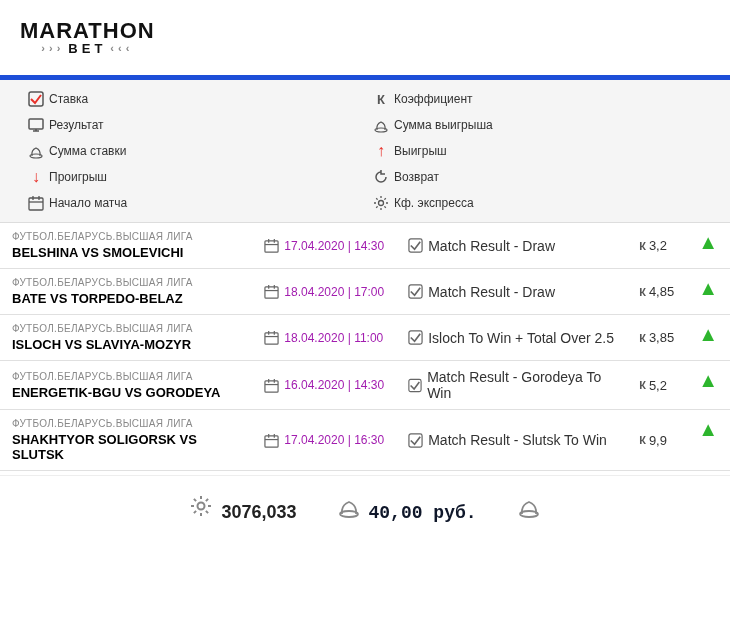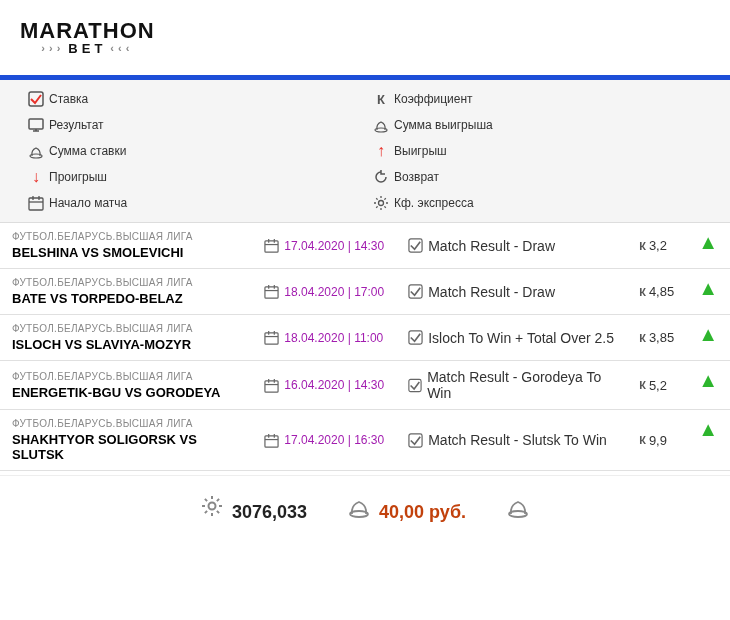--- a/index.html
+++ b/index.html
@@ -151,21 +151,21 @@
       gap: 8px;
     }
     .footer-icon {
       font-size: 20px;
       color: #555;
     }
     .footer-value {
       font-size: 18px;
       font-weight: 700;
     }
-    .footer-value.red { color: #c2410c; }
+    .footer-value.red { color: #0f172a; font-family: Liberation Mono, monospace; }
     .footer-value.green { color: #2db52d; }
     .footer-value.dark { color: #222; }
   </style>
 </head>
 <body>
 
 <div class="header">
   <div class="logo">
     <span class="logo-marathon">MARATHON</span>
     <span class="logo-bet">

